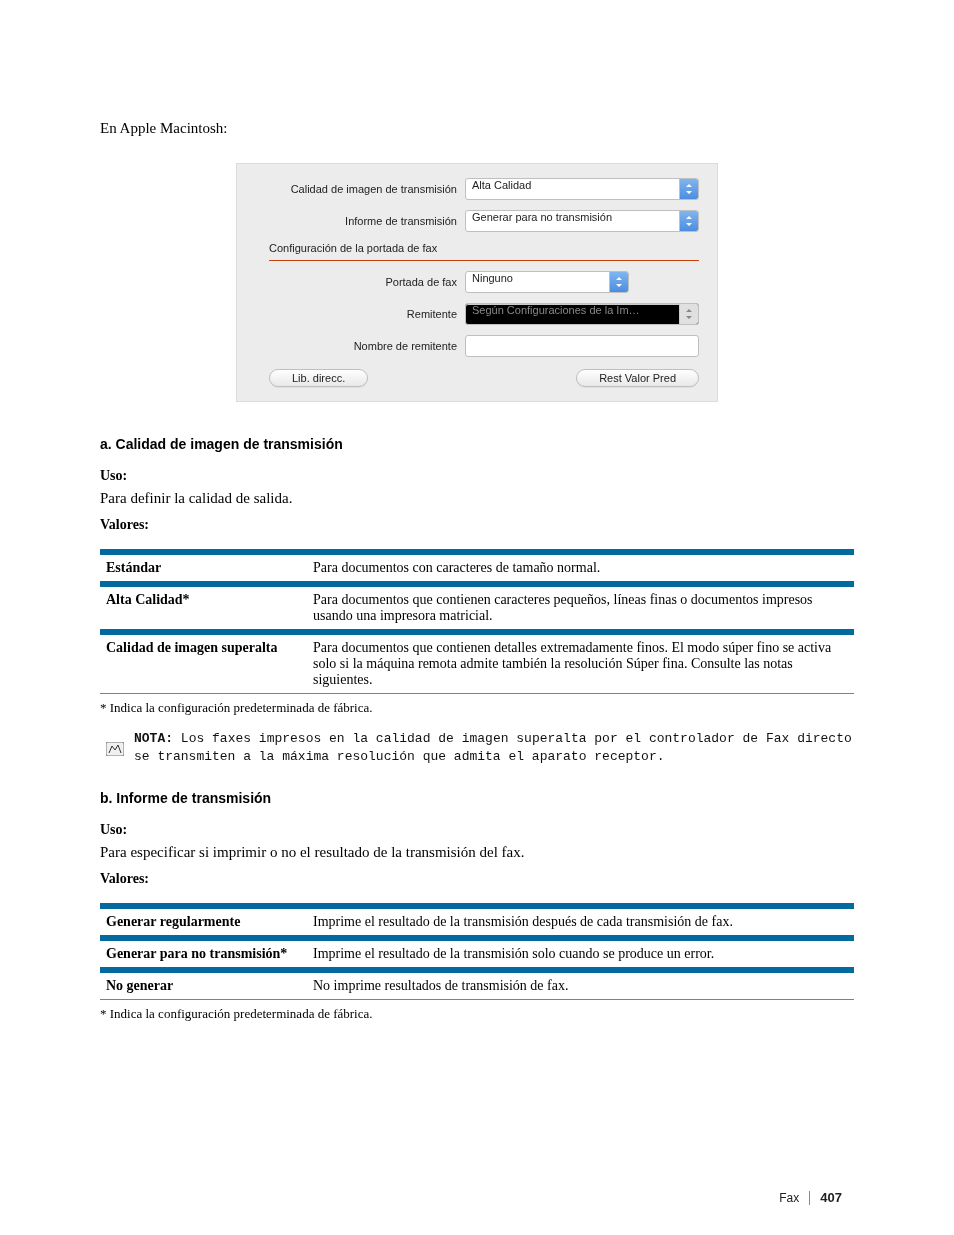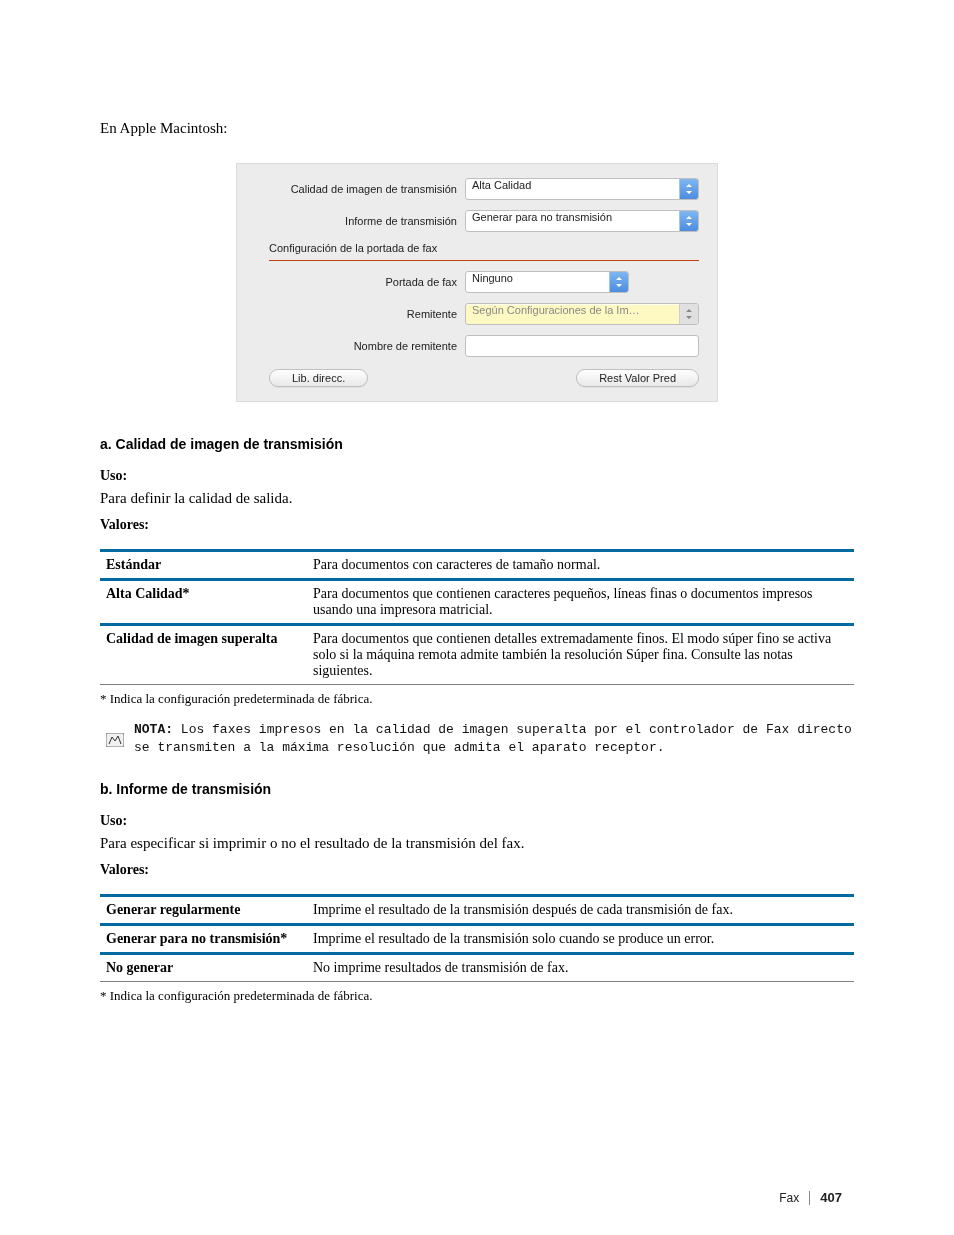--- a/index.html
+++ b/index.html
@@ -47,21 +47,21 @@
     border-radius: 3px;
     background: #fff;
     height: 20px;
     display: flex;
     align-items: flex-start;
     padding: 0 6px;
     position: relative;
     box-shadow: inset 0 1px 0 rgba(255,255,255,0.8);
   }
   .dlg-select.disabled {
-    background: #fef9c3;
+    background: #000000;
     color: #888;
   }
   .dlg-arrow {
     position: absolute;
     right: 0;
     top: 0;
     bottom: 0;
     width: 18px;
     background: linear-gradient(#7fb6f0, #4d8de0);
     border-left: 1px solid #9ec8f3;
@@ -123,21 +123,21 @@
     font-weight: bold;
     font-size: 14px;
     margin-bottom: 16px;
   }
   table.values {
     width: 100%;
     border-collapse: collapse;
     font-size: 14px;
     margin-bottom: 6px;
   }
-  table.values tr { border-top: 3px solid #0369a1; }
+  table.values tr { border-top: 6px solid #0369a1; }
   table.values tr:last-child { border-bottom: 1px solid #808080; }
   table.values td { padding: 5px 6px 5px 6px; vertical-align: top; }
   table.values td.key { font-weight: bold; width: 195px; }
   .footnote {
     font-size: 13px;
     margin-bottom: 14px;
   }
   .note-block {
     display: flex;
     align-items: center;

